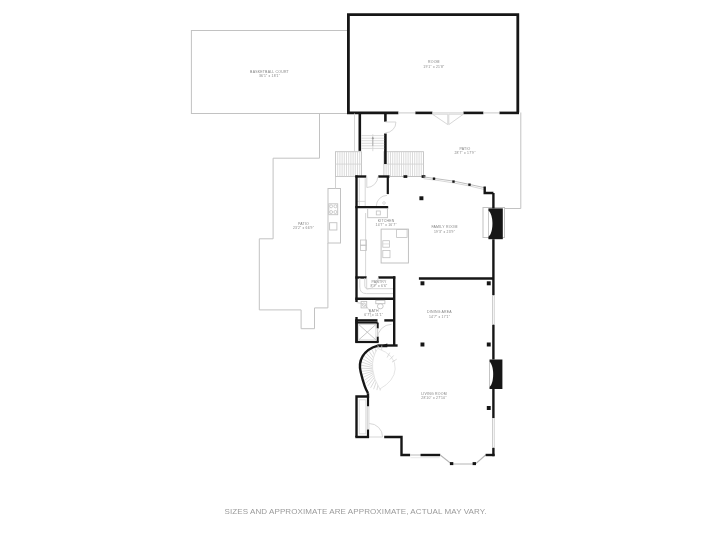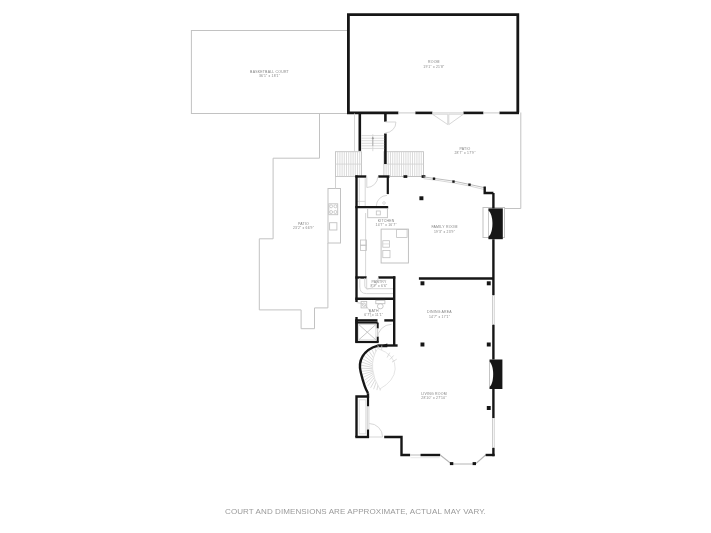--- a/index.html
+++ b/index.html
@@ -211,13 +211,13 @@
 <text x="386.2" y="225.9" font-size="3.4" fill="#838383" text-anchor="middle" letter-spacing="0.2">14'7" x 16'7"</text>
 <text x="379.0" y="282.6" font-size="3.5" fill="#838383" text-anchor="middle" letter-spacing="0.2">PANTRY</text>
 <text x="379.0" y="286.90000000000003" font-size="3.4" fill="#838383" text-anchor="middle" letter-spacing="0.2">8'9" x 6'6"</text>
 <text x="373.8" y="312.1" font-size="3.5" fill="#838383" text-anchor="middle" letter-spacing="0.2">BATH</text>
 <text x="373.8" y="316.40000000000003" font-size="3.4" fill="#838383" text-anchor="middle" letter-spacing="0.2">6'7" x 11'1"</text>
 <text x="439.5" y="313.2" font-size="3.5" fill="#838383" text-anchor="middle" letter-spacing="0.2">DINING AREA</text>
 <text x="439.5" y="317.5" font-size="3.4" fill="#838383" text-anchor="middle" letter-spacing="0.2">14'7" x 17'1"</text>
 <text x="434.0" y="394.6" font-size="3.5" fill="#838383" text-anchor="middle" letter-spacing="0.2">LIVING ROOM</text>
 <text x="434.0" y="398.90000000000003" font-size="3.4" fill="#838383" text-anchor="middle" letter-spacing="0.2">28'10" x 27'10"</text>
 </svg>
-<div class="footer">COURT AND DIMENSIONS ARE APPROXIMATE, ACTUAL MAY VARY.</div>
+<div class="footer">SIZES AND APPROXIMATE ARE APPROXIMATE, ACTUAL MAY VARY.</div>
 
 </body></html>

